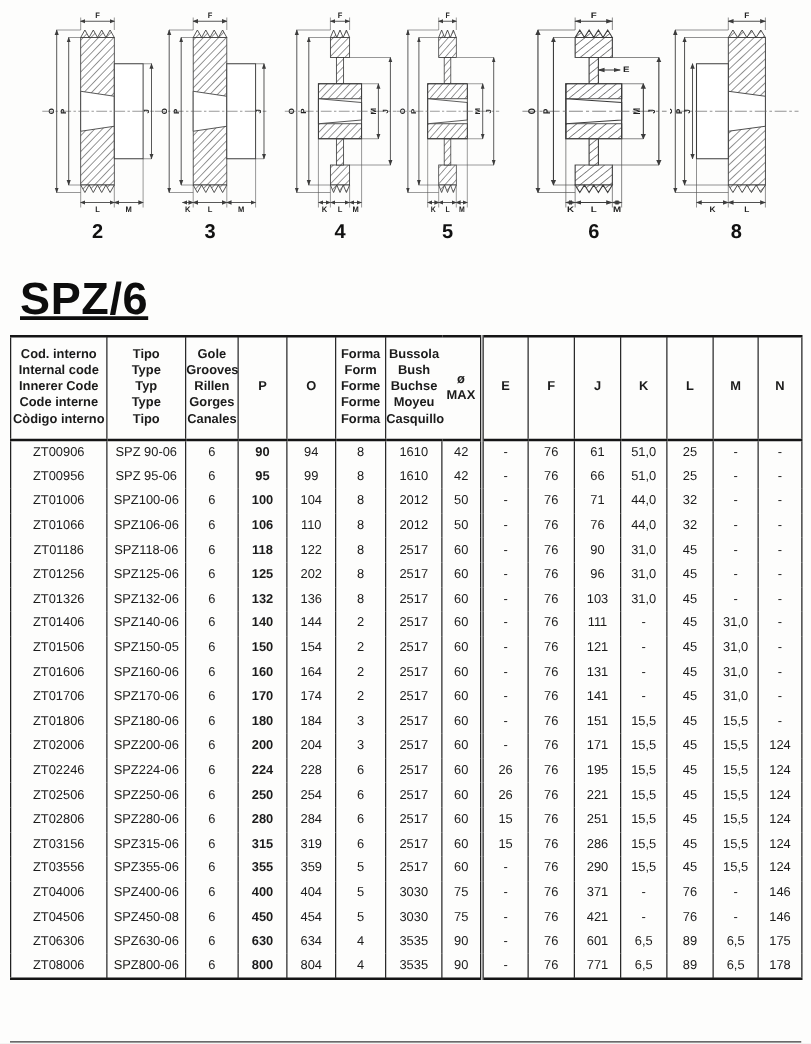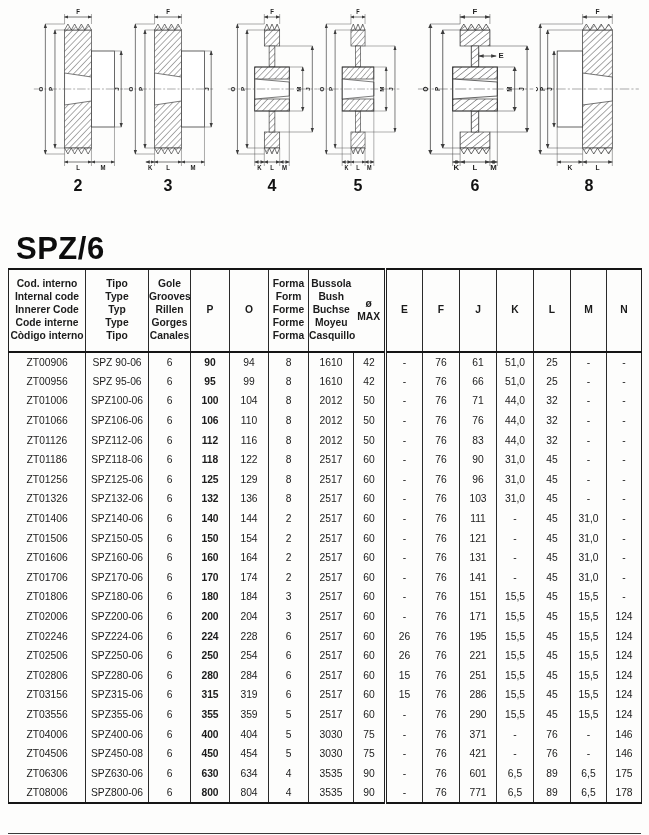--- a/index.html
+++ b/index.html
@@ -10,21 +10,21 @@
   .drawing{position:absolute;top:4px;}
   .drawing svg{display:block;width:100%;height:170px;}
   .drawing .num{margin-top:3px;text-align:center;font-size:16px;font-weight:800;color:#111;}
   .drawing:nth-of-type(1){left:30px;width:96px;}
   .drawing:nth-of-type(2){left:120px;width:96px;}
   .drawing:nth-of-type(3){left:224px;width:96px;}
   .drawing:nth-of-type(4){left:314px;width:88px;}
   .drawing:nth-of-type(5){left:413px;width:124px;}
   .drawing:nth-of-type(6){left:536px;width:106px;}
   
-  .title{position:absolute;left:16px;top:231px;font-size:31px;font-weight:800;letter-spacing:.5px;color:#0d0d0d;}
+  .title{position:absolute;left:16px;top:218px;font-size:36px;font-weight:800;letter-spacing:.5px;color:#0d0d0d;text-decoration:underline;}
   
   .spec-table{position:absolute;left:8px;top:268px;width:633px;border-collapse:collapse;table-layout:fixed;
       border-left:1.5px solid #222;border-right:1.5px solid #222;
       border-top:2.5px solid #151515;border-bottom:2.5px solid #151515;}
   .spec-table th,.spec-table td{padding:0;margin:0;text-align:center;vertical-align:middle;
       font-size:10.3px;border-left:1px solid #2a2a2a;}
   .spec-table th{font-weight:700;line-height:1.26;white-space:pre-line;border-bottom:2.5px solid #151515;}
   .spec-table thead tr{height:83px;}
   .spec-table tbody tr{height:19.6px;margin-top:24px;}
   .spec-table th.c0, .spec-table td.c0{border-left:none;}
@@ -461,37 +461,20 @@
           <td class="c7">50</td>
           <td class="c8">-</td>
           <td class="c9">76</td>
           <td class="c10">76</td>
           <td class="c11">44,0</td>
           <td class="c12">32</td>
           <td class="c13">-</td>
           <td class="c14">-</td>
         </tr>
         <tr>
-          <td class="c0">ZT01126</td>
-          <td class="c1">SPZ112-06</td>
-          <td class="c2">6</td>
-          <td class="c3">112</td>
-          <td class="c4">116</td>
-          <td class="c5">8</td>
-          <td class="c6">2012</td>
-          <td class="c7">50</td>
-          <td class="c8">-</td>
-          <td class="c9">76</td>
-          <td class="c10">83</td>
-          <td class="c11">44,0</td>
-          <td class="c12">32</td>
-          <td class="c13">-</td>
-          <td class="c14">-</td>
-        </tr>
-        <tr>
           <td class="c0">ZT01186</td>
           <td class="c1">SPZ118-06</td>
           <td class="c2">6</td>
           <td class="c3">118</td>
           <td class="c4">122</td>
           <td class="c5">8</td>
           <td class="c6">2517</td>
           <td class="c7">60</td>
           <td class="c8">-</td>
           <td class="c9">76</td>
@@ -499,21 +482,21 @@
           <td class="c11">31,0</td>
           <td class="c12">45</td>
           <td class="c13">-</td>
           <td class="c14">-</td>
         </tr>
         <tr>
           <td class="c0">ZT01256</td>
           <td class="c1">SPZ125-06</td>
           <td class="c2">6</td>
           <td class="c3">125</td>
-          <td class="c4">129</td>
+          <td class="c4">202</td>
           <td class="c5">8</td>
           <td class="c6">2517</td>
           <td class="c7">60</td>
           <td class="c8">-</td>
           <td class="c9">76</td>
           <td class="c10">96</td>
           <td class="c11">31,0</td>
           <td class="c12">45</td>
           <td class="c13">-</td>
           <td class="c14">-</td>

